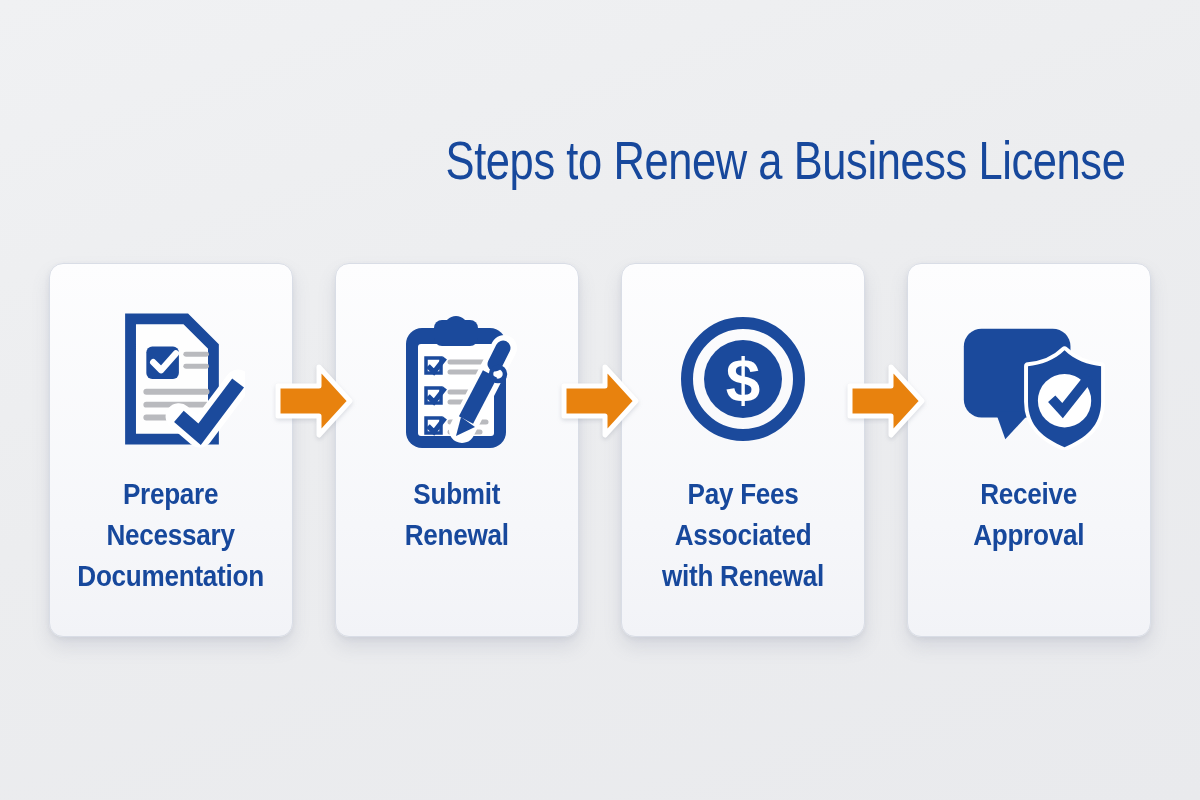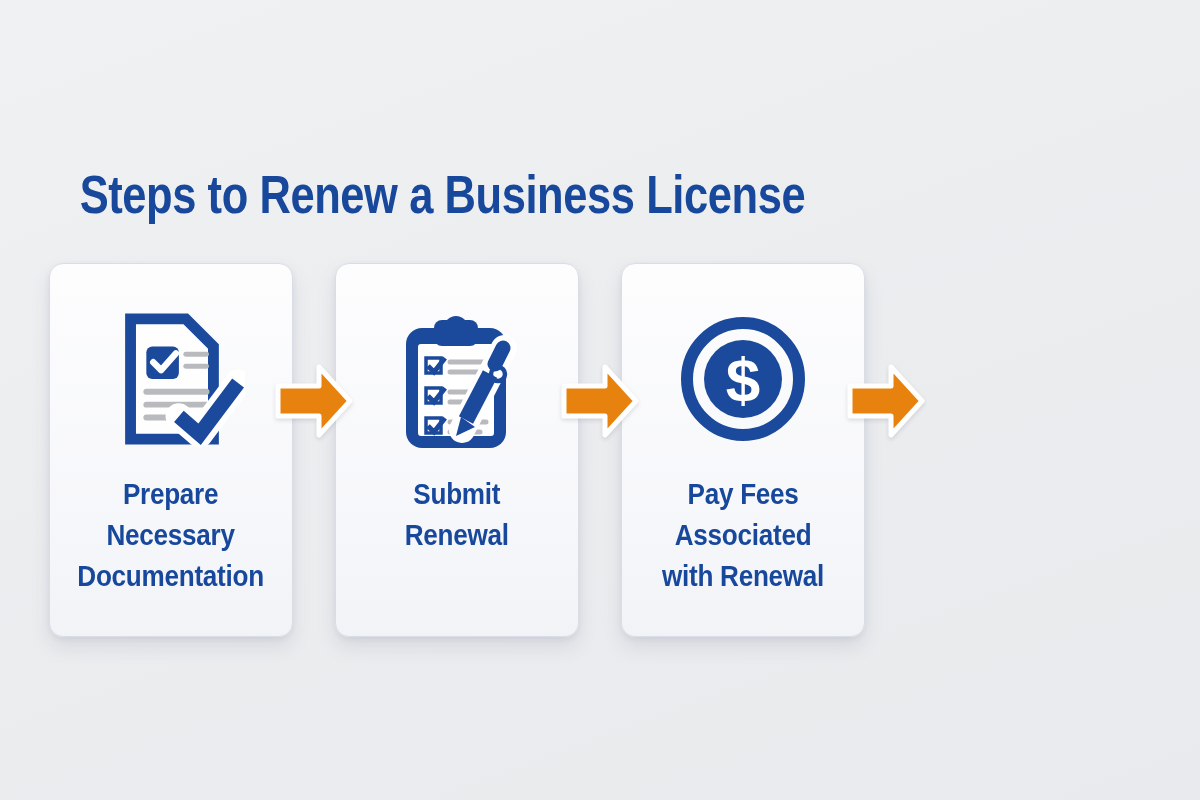--- a/index.html
+++ b/index.html
@@ -14,26 +14,25 @@
     position: relative;
     width: 1200px;
     height: 800px;
     background: linear-gradient(160deg, #F0F1F3 0%, #ECEDEF 45%, #E9EAED 100%);
   }
   .title {
     position: absolute;
     top: 130px;
     left: 0;
     width: 100%;
-    text-align: left;
+    text-align: right;
     color: var(--primary-blue, #17489C);
     font-size: 53px;
-    font-weight: bold;
+    font-weight: normal;
     letter-spacing: -0.5px;
-    margin-top: 34px;
   }
   .title-inner {
     display: inline-block;
     transform: scaleX(0.82);
     transform-origin: center;
     white-space: nowrap;
   }
   .steps-row {
     position: absolute;
     top: 263px;
@@ -184,15 +183,30 @@
         <span>with Renewal</span>
       </div>
     </div>
 
     <div class="arrow-gap">
       <svg class="arrow" viewBox="0 0 80 78" aria-hidden="true">
         <polygon points="4,24 45,24 45,5 76,39 45,73 45,54 4,54" style="fill:var(--arrow-orange,#E8820E); stroke:#FFFFFF; stroke-width:5; stroke-linejoin:round;"></polygon>
       </svg>
     </div>
 
+    <div class="card">
+      <div class="icon-box">
+        <svg width="158" height="142" viewBox="0 0 160 142" aria-hidden="true">
+          <rect x="14" y="20" width="108" height="90" rx="18" style="fill:var(--icon-blue,#1B4A9C);"></rect>
+          <polygon points="46,104 82,104 56,132" style="fill:var(--icon-blue,#1B4A9C);"></polygon>
+          <path d="M116,42 C126,52 140,57 153,58 L153,94 C153,119 137,131 116,140 C95,131 79,119 79,94 L79,58 C92,57 106,52 116,42 Z" style="fill:var(--icon-blue,#1B4A9C); stroke:#FFFFFF; stroke-width:8; stroke-linejoin:round; paint-order:stroke fill;"></path>
+          <circle cx="116" cy="93" r="27" style="fill:#FFFFFF;"></circle>
+          <path d="M103,91 L114,103 L141,69" style="fill:none; stroke:var(--icon-blue,#1B4A9C); stroke-width:10; stroke-linecap:butt; stroke-linejoin:miter;"></path>
+        </svg>
+      </div>
+      <div class="step-label">
+        <span>Receive</span>
+        <span>Approval</span>
+      </div>
+    </div>
 
   </div>
 </div>
 
 </body></html>

